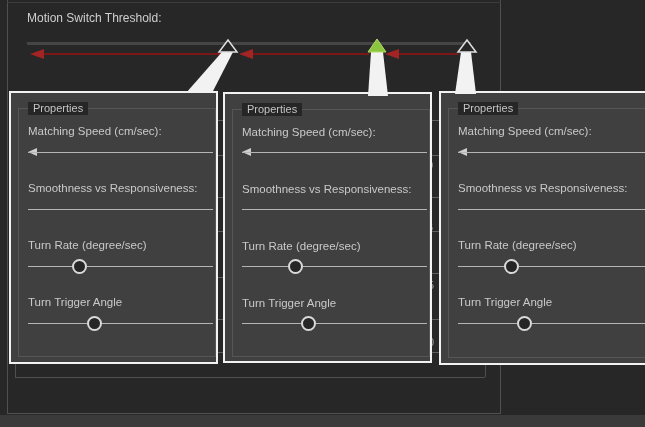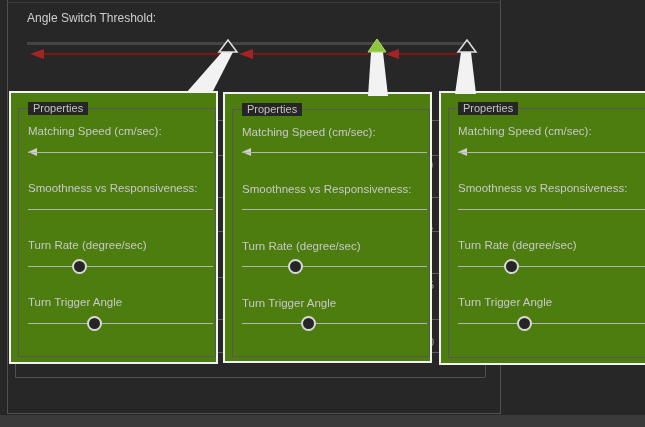--- a/index.html
+++ b/index.html
@@ -11,21 +11,21 @@
   }
   
   .bgv{position:absolute;width:1px;background:#505050;z-index:1;}
   .bgh{position:absolute;height:1px;background:#505050;z-index:1;}
   .bgh.subtle{background:#3c3c3c;}
   .gapline{position:absolute;height:1px;background:#5e5e5e;z-index:1;}
   .bgdigit{position:absolute;font-size:11px;color:#9b9b9b;z-index:1;line-height:12px;}
   .strip{position:absolute;left:0;width:645px;background:#3a3a3a;z-index:4;}
   
   .panel{
-    position:absolute;background:#4d7c0f;border:2px solid #f2f2f2;
+    position:absolute;background:#404040;border:2px solid #f2f2f2;
     box-sizing:border-box;z-index:10;
   }
   .groupbox{position:absolute;border:1px solid #565656;box-sizing:border-box;}
   .legend{
     position:absolute;top:-7px;left:9px;background:#262626;padding:0 5px;
     font-size:11px;color:#c4c4c4;line-height:13px;white-space:nowrap;
   }
   .plabel{
     position:absolute;left:17px;font-size:11.5px;color:#c9c9c9;
     white-space:nowrap;line-height:14px;
@@ -151,21 +151,21 @@
       <span class="sline"></span>
       <span class="knob" style="left:46px"></span>
     </div>
     <div class="plabel" style="top:202px">Turn Trigger Angle</div>
     <div class="srow" style="top:230px;left:17px;width:200px">
       <span class="sline"></span>
       <span class="knob" style="left:59px"></span>
     </div>
   </div>
 
-  <div class="title">Angle Switch Threshold:</div>
+  <div class="title">Motion Switch Threshold:</div>
 
   <svg id="overlay" width="645" height="427" viewBox="0 0 645 427">
 
     <rect x="27" y="42" width="444" height="3" fill="#454545"></rect>
 
     <g>
       <line x1="44" y1="54" x2="222" y2="54" stroke="#7c1717" stroke-width="2"></line>
       <polygon points="30,54 44,49 44,59" fill="#a32424"></polygon>
     </g>
     <g>

